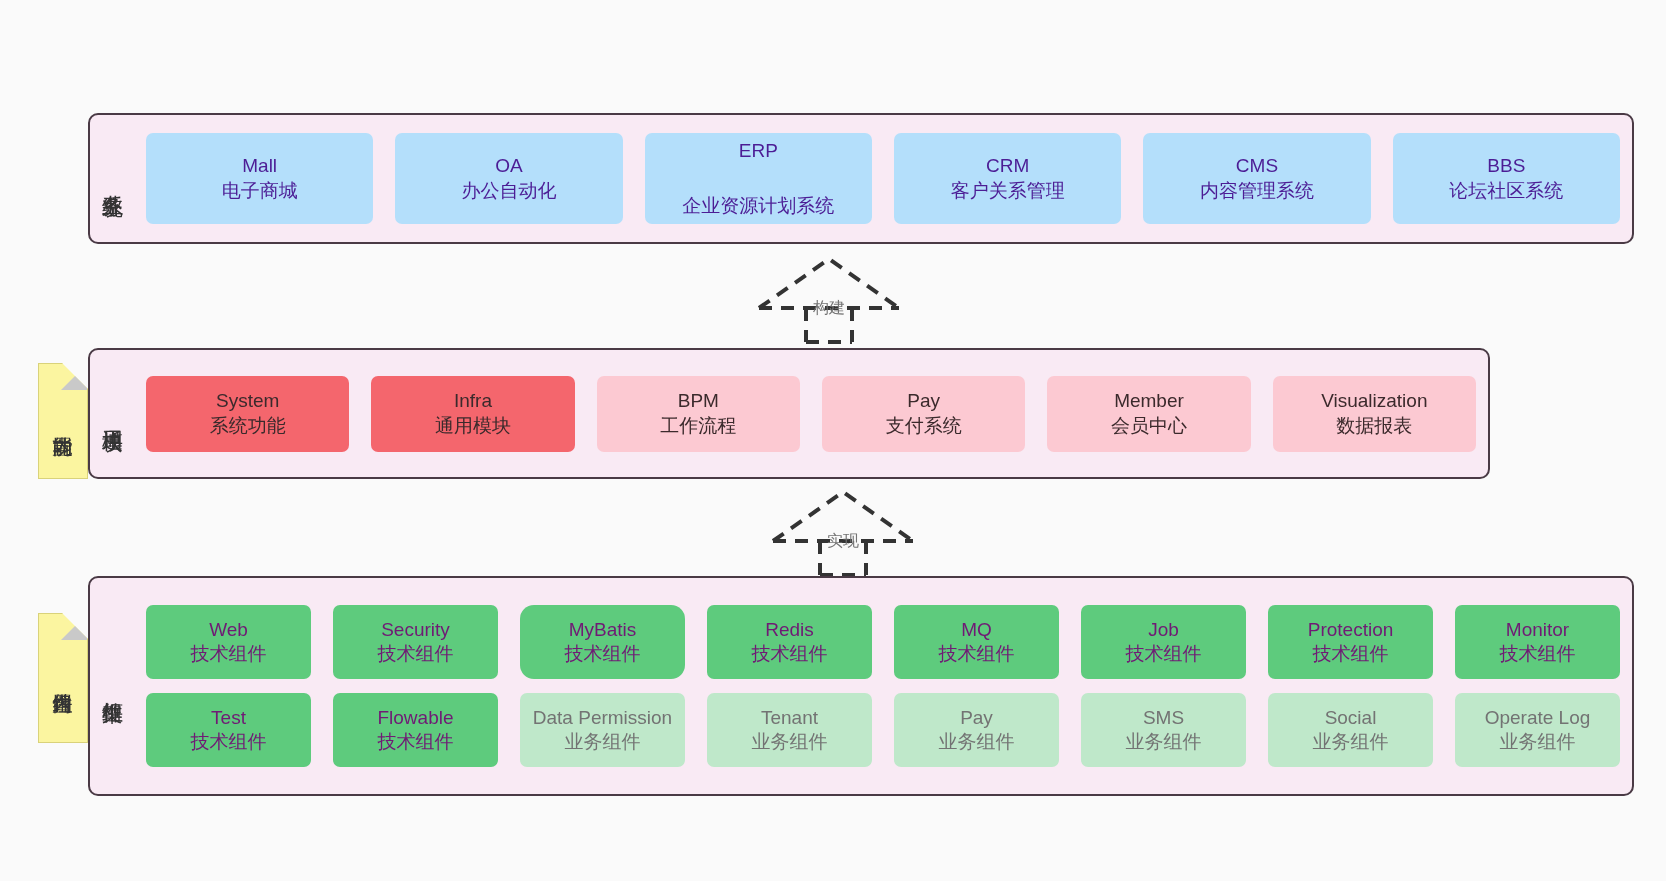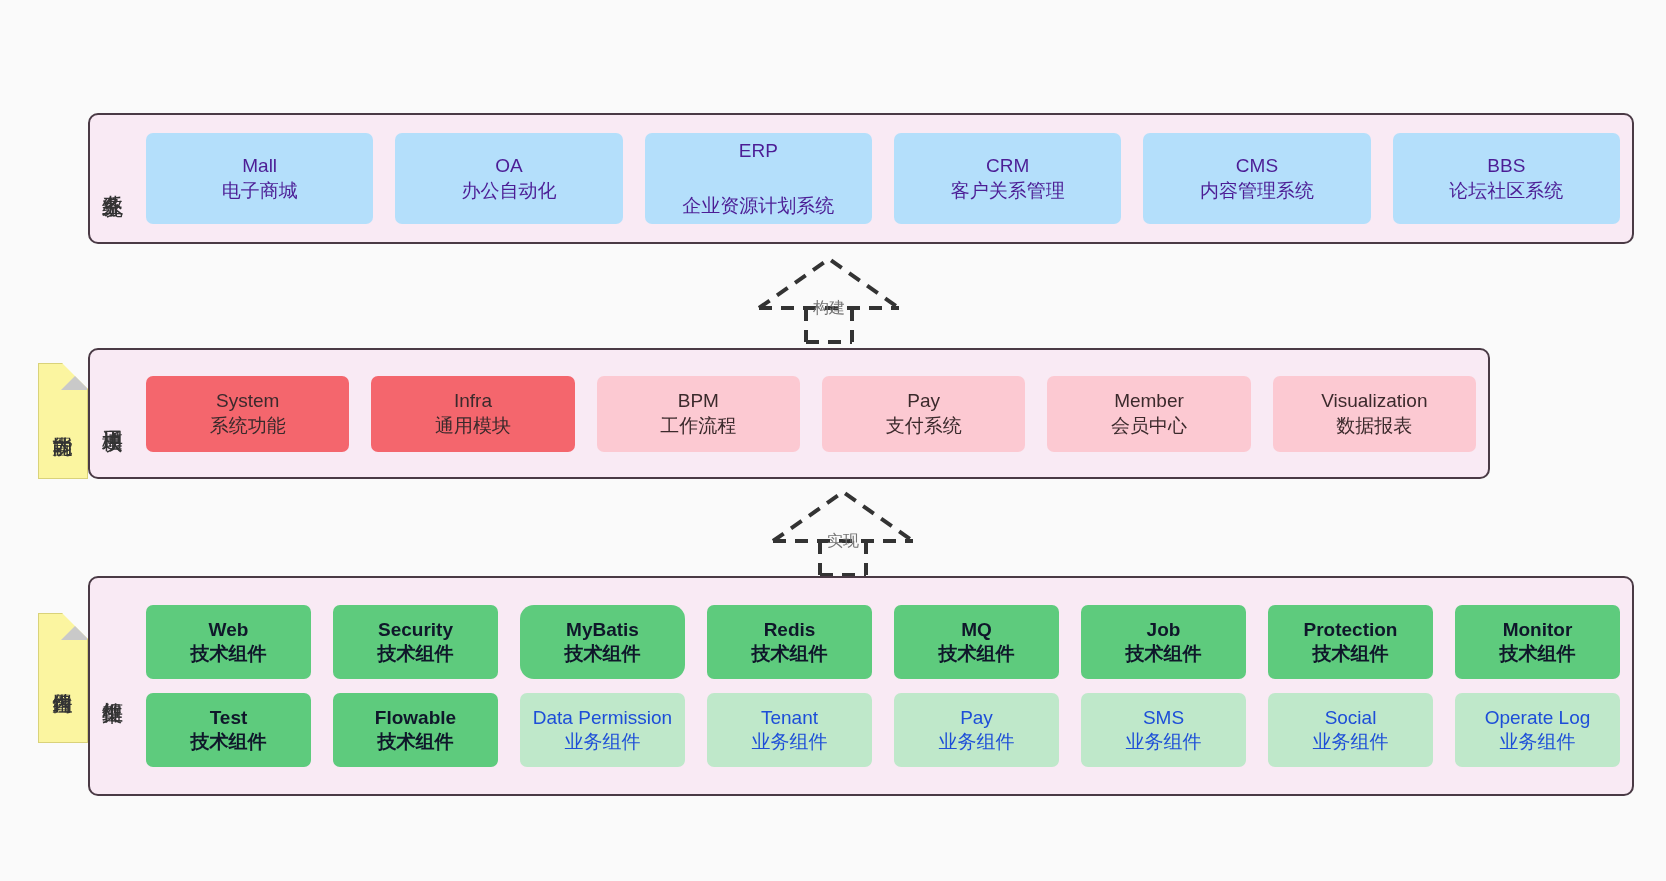--- a/index.html
+++ b/index.html
@@ -65,22 +65,22 @@
     line-height: 1.28;
     padding: 6px 4px;
     user-select: none;
   }
   .card .l1 { font-size: 19px; }
   .card .l2 { font-size: 19px; }
 
   .c-blue        { background: #b4dffb; color: #4c1d95; }
   .c-red         { background: #f4666d; color: #3b2a2c; }
   .c-pink        { background: #fcc9d2; color: #3b2a2c; }
-  .c-green       { background: #5ecb7d; color: #0f172a; font-weight: bold; }
-  .c-greenlight  { background: #bfe8ca; color: #1d4ed8; }
+  .c-green       { background: #5ecb7d; color: #701a75; }
+  .c-greenlight  { background: #bfe8ca; color: #737373; }
 
   
   .note {
     position: absolute;
     background: #fbf5a0;
     border: 1.4px solid #d9d27a;
     display: flex;
     align-items: center;
     justify-content: center;
     font-size: 20px;

